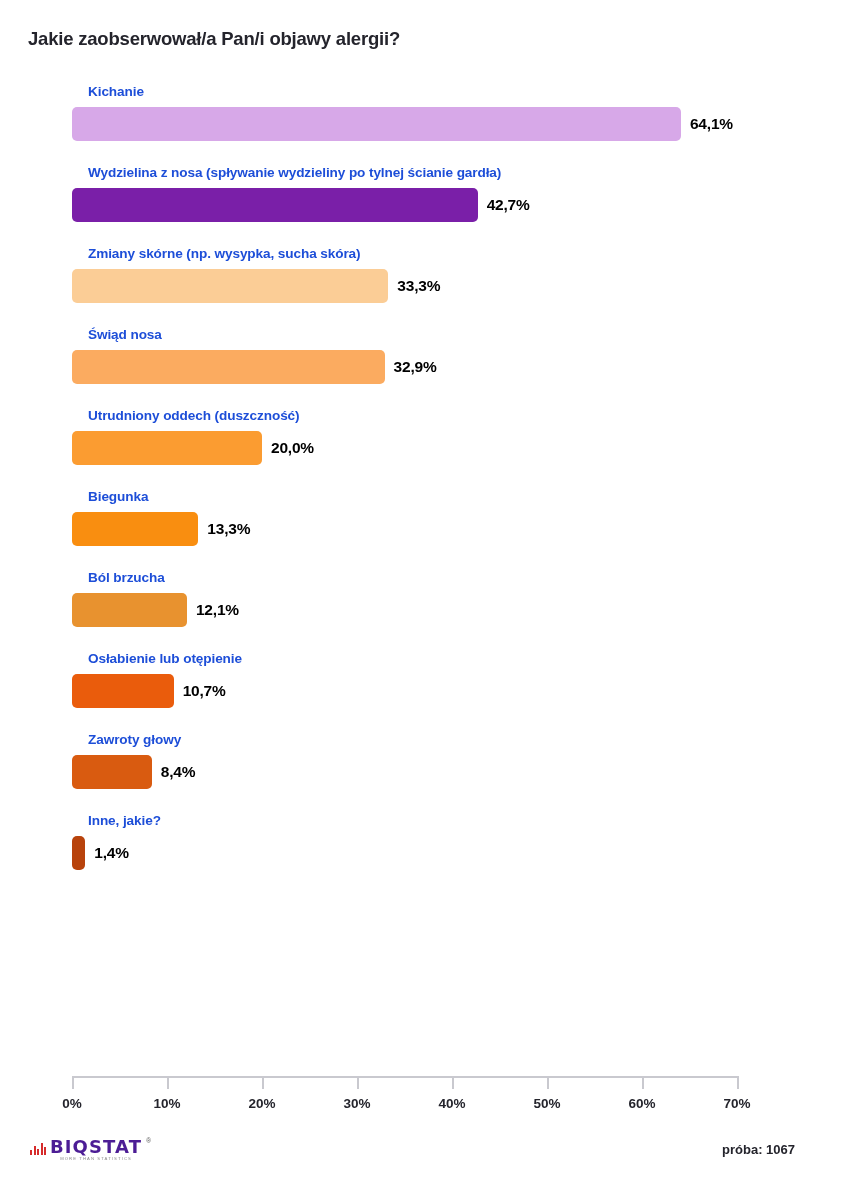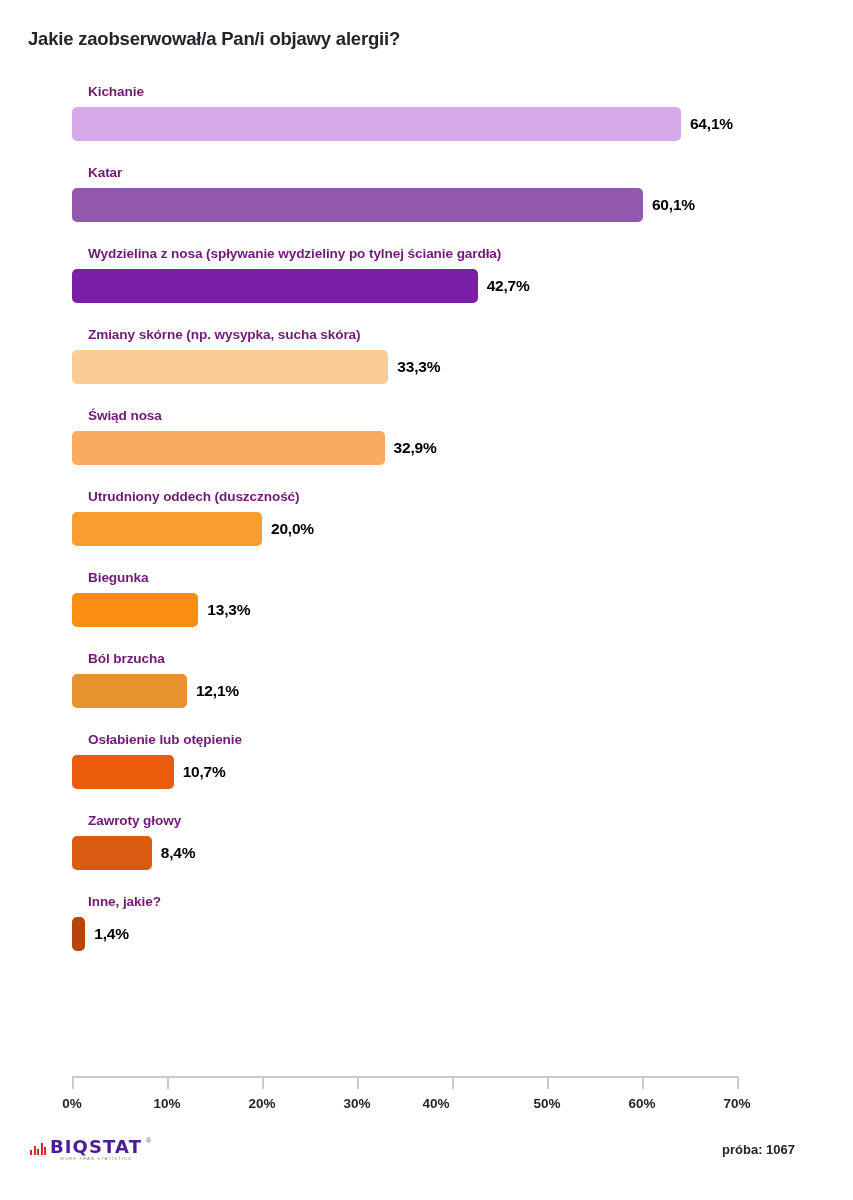--- a/index.html
+++ b/index.html
@@ -41,21 +41,21 @@
   .bar-group {
     position: relative;
     height: 81px;
   }
   .bar-label {
     position: absolute;
     left: 72px;
     top: 0px;
     font-size: 13.6px;
     font-weight: bold;
-    color: #701a75;
+    color: #1d4ed8;
     white-space: nowrap;
     letter-spacing: -0.1px;
     padding-left: 16px;
   }
   .bar-row {
     position: absolute;
     left: 72px;
     top: 23px;
     height: 34px;
     display: flex;
@@ -171,27 +171,20 @@
 <div id="chart-root">
 
   <div id="chart-title">Jakie zaobserwował/a Pan/i objawy alergii?</div>
 
   <div id="bars-area">
       <div class="bar-group">
         <div class="bar-label">Kichanie</div>
         <div class="bar-row">
           <div class="bar-rect" style="width: 608.95px; background: rgb(215, 168, 232);"></div>
           <div class="bar-value">64,1%</div>
-        </div>
-      </div>
-      <div class="bar-group">
-        <div class="bar-label">Katar</div>
-        <div class="bar-row">
-          <div class="bar-rect" style="width: 570.95px; background: rgb(147, 88, 171);"></div>
-          <div class="bar-value">60,1%</div>
         </div>
       </div>
       <div class="bar-group">
         <div class="bar-label">Wydzielina z nosa (spływanie wydzieliny po tylnej ścianie gardła)</div>
         <div class="bar-row">
           <div class="bar-rect" style="width: 405.65px; background: rgb(122, 31, 168);"></div>
           <div class="bar-value">42,7%</div>
         </div>
       </div>
       <div class="bar-group">
@@ -256,21 +249,21 @@
     <div id="axis-line" style="width: 667px;"></div>
   <div class="axis-tick" style="left: 72px;"></div>
       <div class="axis-tick-label" style="left: 72px;">0%</div>
       <div class="axis-tick" style="left: 167px;"></div>
       <div class="axis-tick-label" style="left: 167px;">10%</div>
       <div class="axis-tick" style="left: 262px;"></div>
       <div class="axis-tick-label" style="left: 262px;">20%</div>
       <div class="axis-tick" style="left: 357px;"></div>
       <div class="axis-tick-label" style="left: 357px;">30%</div>
       <div class="axis-tick" style="left: 452px;"></div>
-      <div class="axis-tick-label" style="left: 436px;">40%</div>
+      <div class="axis-tick-label" style="left: 452px;">40%</div>
       <div class="axis-tick" style="left: 547px;"></div>
       <div class="axis-tick-label" style="left: 547px;">50%</div>
       <div class="axis-tick" style="left: 642px;"></div>
       <div class="axis-tick-label" style="left: 642px;">60%</div>
       <div class="axis-tick" style="left: 737px;"></div>
       <div class="axis-tick-label" style="left: 737px;">70%</div>
     </div>
 
   <div id="footer">
     <div id="logo">

